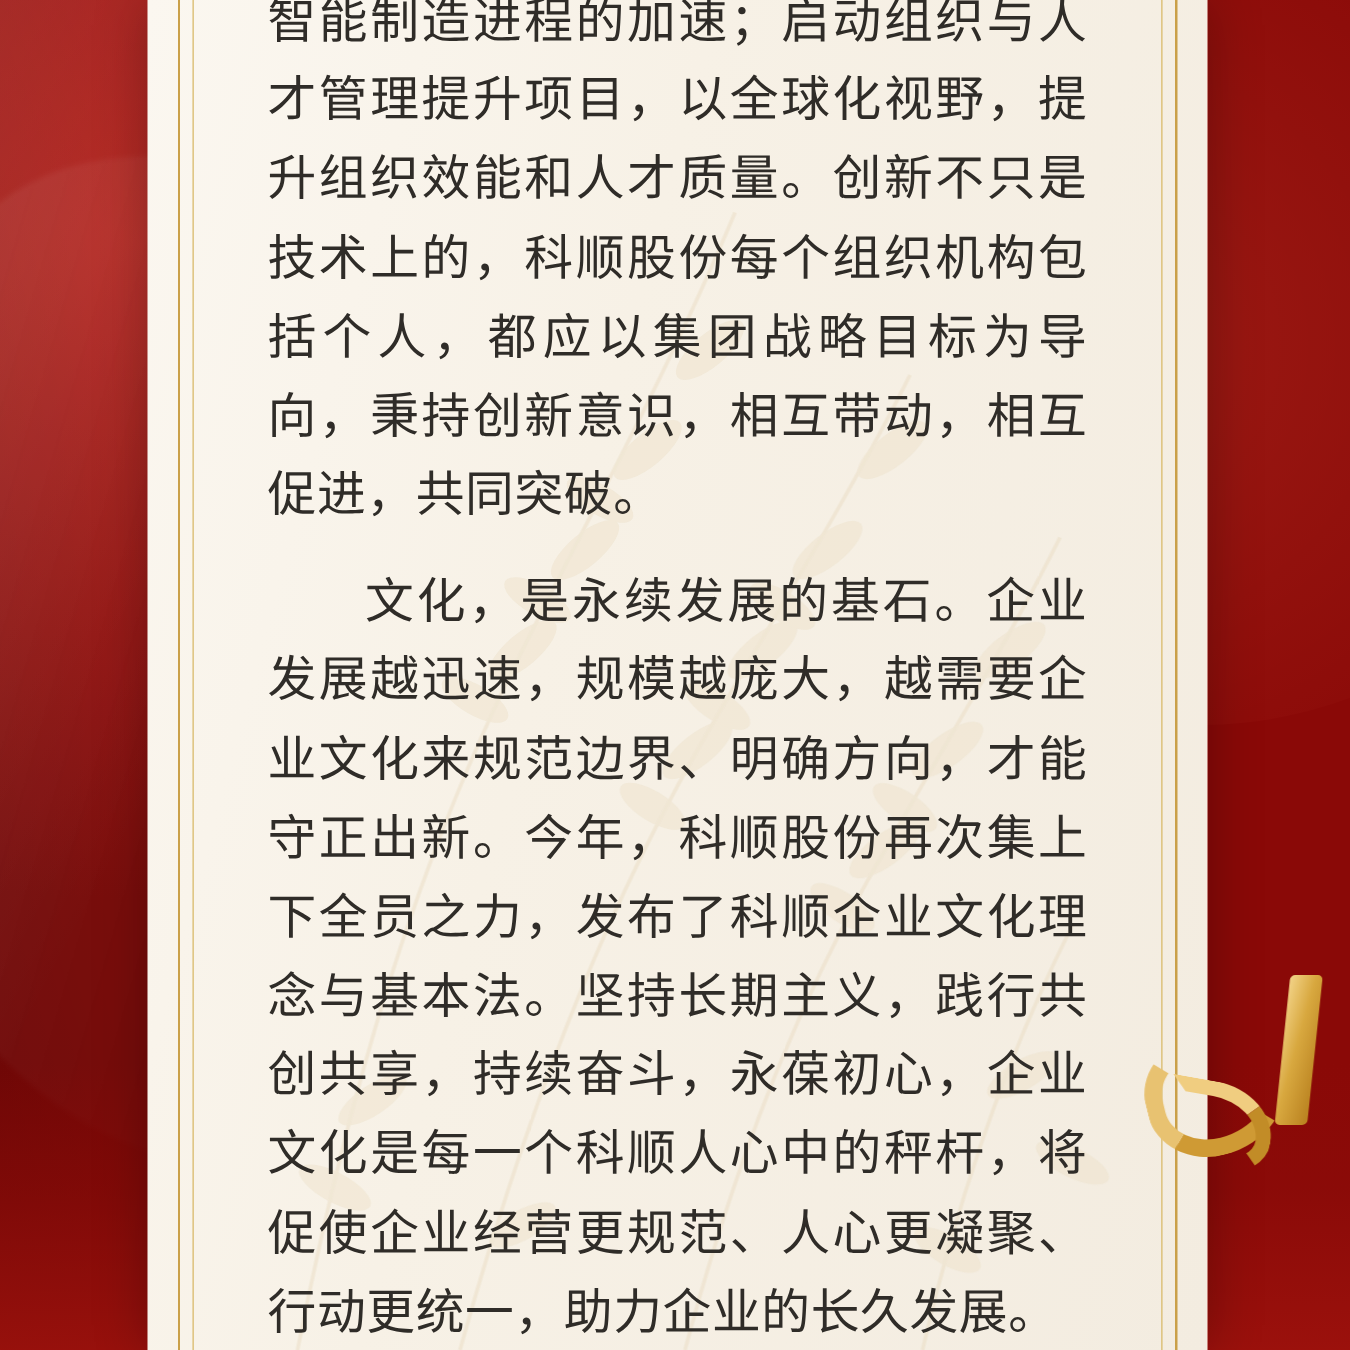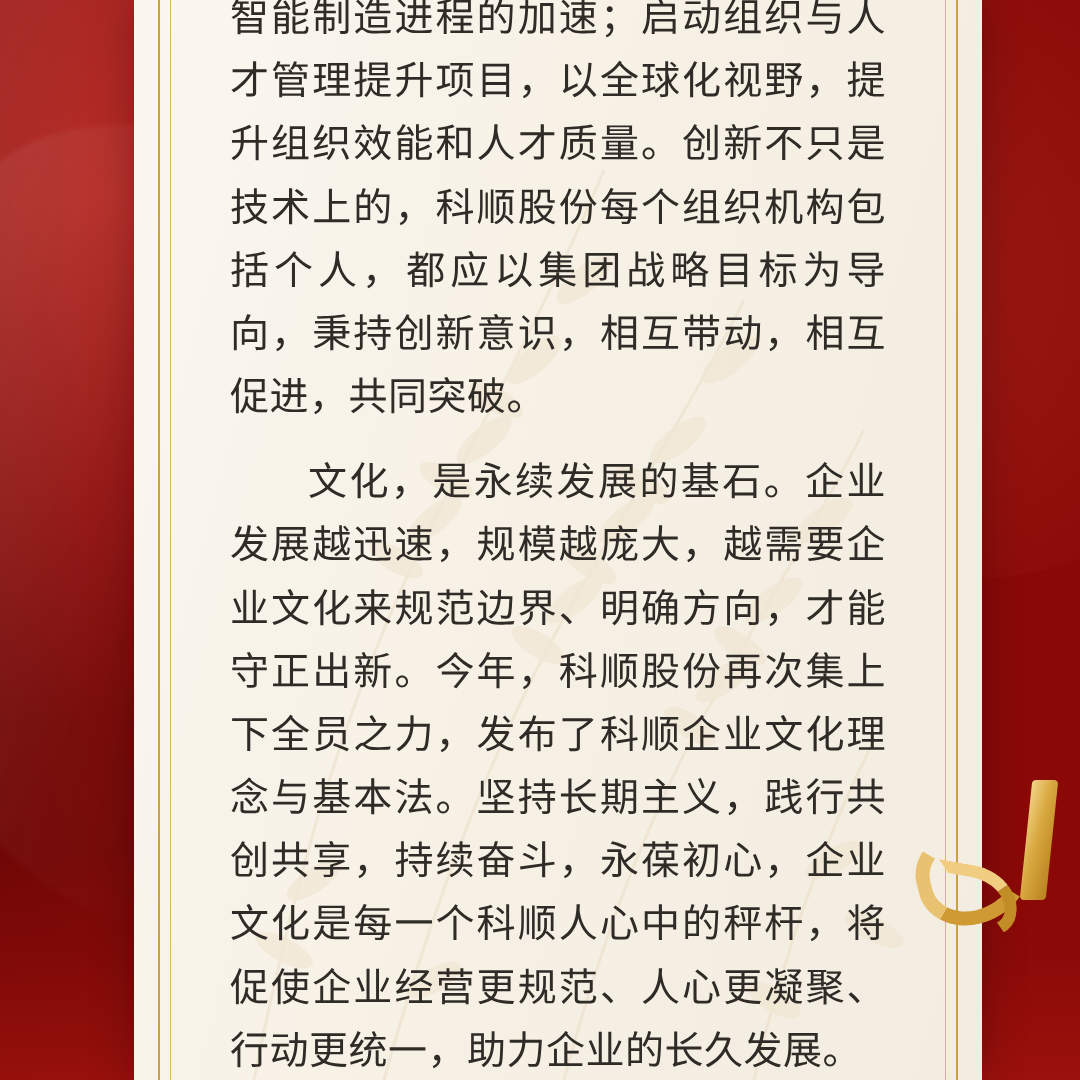--- a/index.html
+++ b/index.html
@@ -56,21 +56,21 @@
     top: -180px;
     width: 720px;
     height: 760px;
     border-radius: 50%;
     background: radial-gradient(circle at 40% 60%, rgba(255,120,90,0.16), rgba(255,120,90,0) 65%);
   }
 
   
   .paper {
     position: absolute;
-    left: 134px;
+    left: 118px;
     top: 0;
     width: 848px;
     height: 1080px;
     background:
       linear-gradient(105deg, #fbf7f0 0%, #f7f1e6 40%, #f3ece0 100%);
     box-shadow: 0 0 40px rgba(0,0,0,0.28);
     overflow: hidden;
   }
   
   .watermark {

